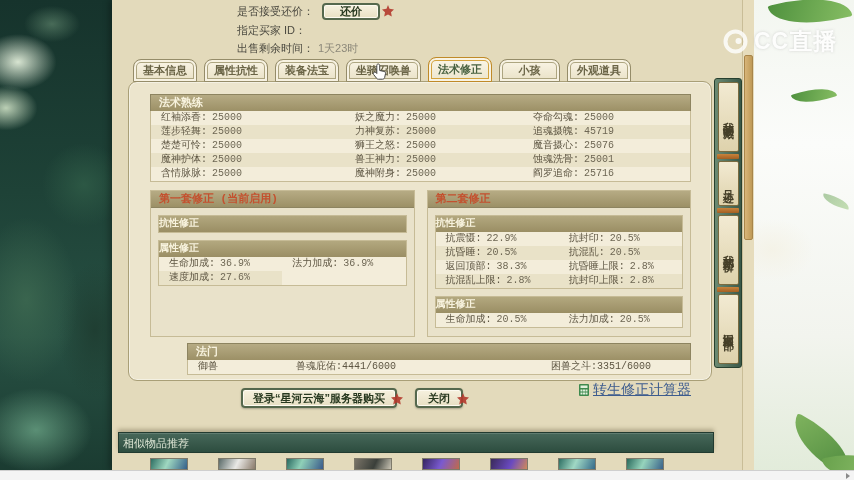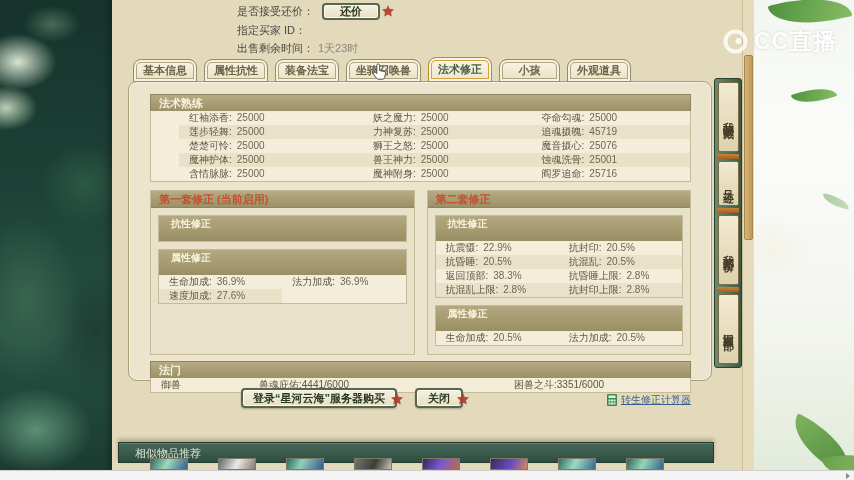--- a/index.html
+++ b/index.html
@@ -53,64 +53,64 @@
     background:linear-gradient(#faf5e6,#e9e1c6); border:1px solid #958c69;
     box-shadow:inset 0 0 0 2px #f7f2e2, inset 0 0 0 3px #ada580;
     display:flex; align-items:center; justify-content:center;
     font-size:11px; font-weight:bold; color:#6a6446; cursor:pointer; }
   .tab.active { border-color:#c08a28; box-shadow:inset 0 0 0 2px #f8f3e3, inset 0 0 0 3px #d3a23c;
     color:#47603f; height:25px; background:linear-gradient(#fbf6e7,#ece5cd); }
 
   
   .panel { position:absolute; left:16px; top:81px; width:584px; height:300px; background:#ece5cd;
     border:1px solid #a99f77; border-radius:9px; box-shadow:inset 0 0 0 1px rgba(255,255,255,.45);
-    padding:12px 20px 10px 21px; }
+    padding:12px 20px 10px 21px;font-family:Liberation Mono, monospace; }
 
   .bar { height:17px; line-height:17px; padding-left:8px; font-size:11px; font-weight:bold; color:#f8f3de;
     background:linear-gradient(#b6ab84,#9c9066); border:1px solid #8d8460; border-bottom:none; }
   .sect-body { border:1px solid #c6bb96; border-top:none; background:#f3edda; }
 
-  .spell-grid { display:grid; grid-auto-flow:column; grid-template-rows:repeat(5,14px); grid-template-columns:36% 33% 31%;padding-left:28px; }
+  .spell-grid { display:grid; grid-auto-flow:column; grid-template-rows:repeat(5,14px); grid-template-columns:36% 33% 31%; }
   .cell { font-size:10px; line-height:14px; padding-left:10px; color:#5d5542; white-space:nowrap; overflow:hidden; }
   .cell .v { color:#6e6754; margin-left:5px; }
   .spell-grid .cell:nth-child(5n+2), .spell-grid .cell:nth-child(5n+4) { background:#e9e2c8; }
 
   .sets { display:flex; gap:12px; margin-top:8px; }
   .set-box { width:266px; border:1px solid #c6bb96; background:#e9e2ca; }
   .set-title { height:17px; line-height:17px; padding-left:8px; font-size:11px; font-weight:bold; color:#c4502e;
     background:linear-gradient(#b6ab84,#9c9066); border-bottom:1px solid #8d8460; }
   .set-inner { padding:7px 7px 1px 7px; }
   .sub { border:1px solid #c6bb96; margin-bottom:7px; }
-  .sub-title { height:25px; line-height:16px; padding-left:12px; font-size:10px; font-weight:bold; color:#f8f3de;
+  .sub-title { height:16px; line-height:16px; padding-left:0; font-size:10px; font-weight:bold; color:#f8f3de;
     background:linear-gradient(#b3a87f,#9a8e64); }
   .sub-body { background:#f3edda; display:grid; grid-template-columns:50% 50%; grid-auto-rows:14px; }
   .sub-body .cell:nth-child(4n+3), .sub-body .cell:nth-child(4n) { background:#e9e2c8; }
 
-  .famen { margin-top:6px; }
+  .famen { margin-top:6px;margin-left:37px; }
   .famen-row { display:flex; height:15px; background:#f3edda; border:1px solid #c6bb96; border-top:none;
     font-size:10px; line-height:14px; color:#5d5542; }
   .famen-row .fname { width:108px; padding-left:10px; }
   .famen-row .fskill1 { width:255px; }
   .famen-row .fskill2 { flex:1; }
 
-  .calc-row { display:flex; justify-content:flex-end; align-items:center; gap:4px;
-    font-size:10px; color:#3d5c8e; cursor:pointer; }
+  .calc-row { margin-top:6px; display:flex; justify-content:flex-end; align-items:center; gap:4px;
+    font-size:14px; color:#3d5c8e; cursor:pointer; }
 
   
   .actions { position:absolute; left:129px; top:388px; display:flex; gap:18px; }
   .btn { position:relative; height:20px; padding:0 10px; display:flex; align-items:center; justify-content:center;
     background:linear-gradient(#f6f1df,#e7dfc3); border:2px solid #55684d; border-radius:4px;
     box-shadow:inset 0 0 0 1px #fdfaf0, 0 1px 2px rgba(0,0,0,.25);
     font-size:11px; font-weight:bold; color:#27381f; cursor:pointer; white-space:nowrap; }
   .btn .stamp { position:absolute; right:-8px; top:3px; }
 
   
-  .similar-bar { position:absolute; left:6px; top:442px; width:596px; height:21px; line-height:20px;
+  .similar-bar { position:absolute; left:6px; top:432px; width:596px; height:21px; line-height:20px;
     background:linear-gradient(#47685a,#2d4d3f); border:1px solid #223b30; color:#dfe7d6;
-    font-size:11px; padding-left:16px; box-shadow:0 -3px 4px rgba(90,80,50,.35), inset 0 1px 0 rgba(255,255,255,.15); }
+    font-size:11px; padding-left:4px; box-shadow:0 -3px 4px rgba(90,80,50,.35), inset 0 1px 0 rgba(255,255,255,.15); }
   .thumbs { position:absolute; left:38px; top:458px; display:flex; gap:30px; }
   .thumb { width:38px; height:12px; border:1px solid #7e7a6a; cursor:pointer; }
   .t1 { background:linear-gradient(115deg,#2e6f63,#9fd8c0 45%,#35608a); }
   .t2 { background:linear-gradient(115deg,#5a6a68,#e9e9e6 50%,#8a7a6a); }
   .t3 { background:linear-gradient(115deg,#2a6a60,#8fd0b8 40%,#3a5a8a); }
   .t4 { background:linear-gradient(115deg,#7a7468,#3a3f3a 55%,#c9c4b4); }
   .t5 { background:linear-gradient(115deg,#352560,#7a5ad0 50%,#c06a4a); }
   .t6 { background:linear-gradient(115deg,#3a2a5a,#6a4ac0 55%,#d08a5a); }
   .t7 { background:linear-gradient(115deg,#2e6f63,#a0d8c4 45%,#356a8a); }
   .t8 { background:linear-gradient(115deg,#2a6a5c,#96d4bc 45%,#3a628a); }

